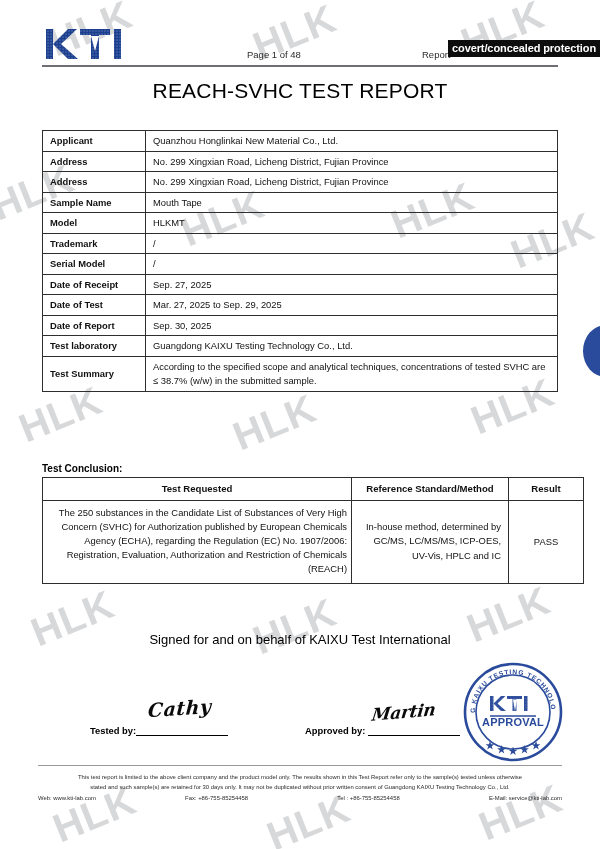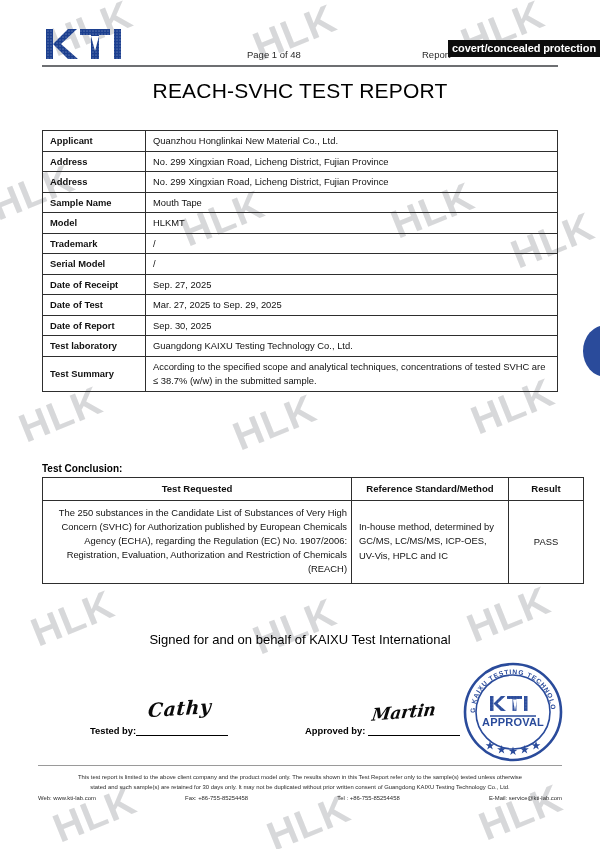--- a/index.html
+++ b/index.html
@@ -157,21 +157,21 @@
     font-size: 9.6px;
     padding: 4px 4px;
   }
   #concl-table td.req {
     text-align: right;
     vertical-align: top;
     padding: 5px 4px 6px 8px;
     line-height: 14.2px;
   }
   #concl-table td.meth {
-    text-align: left;
+    text-align: right;
     vertical-align: middle;
     line-height: 14.2px;
   }
   #concl-table td.res {
     text-align: center;
     vertical-align: middle;
   }
 
   
   .notice-further {

